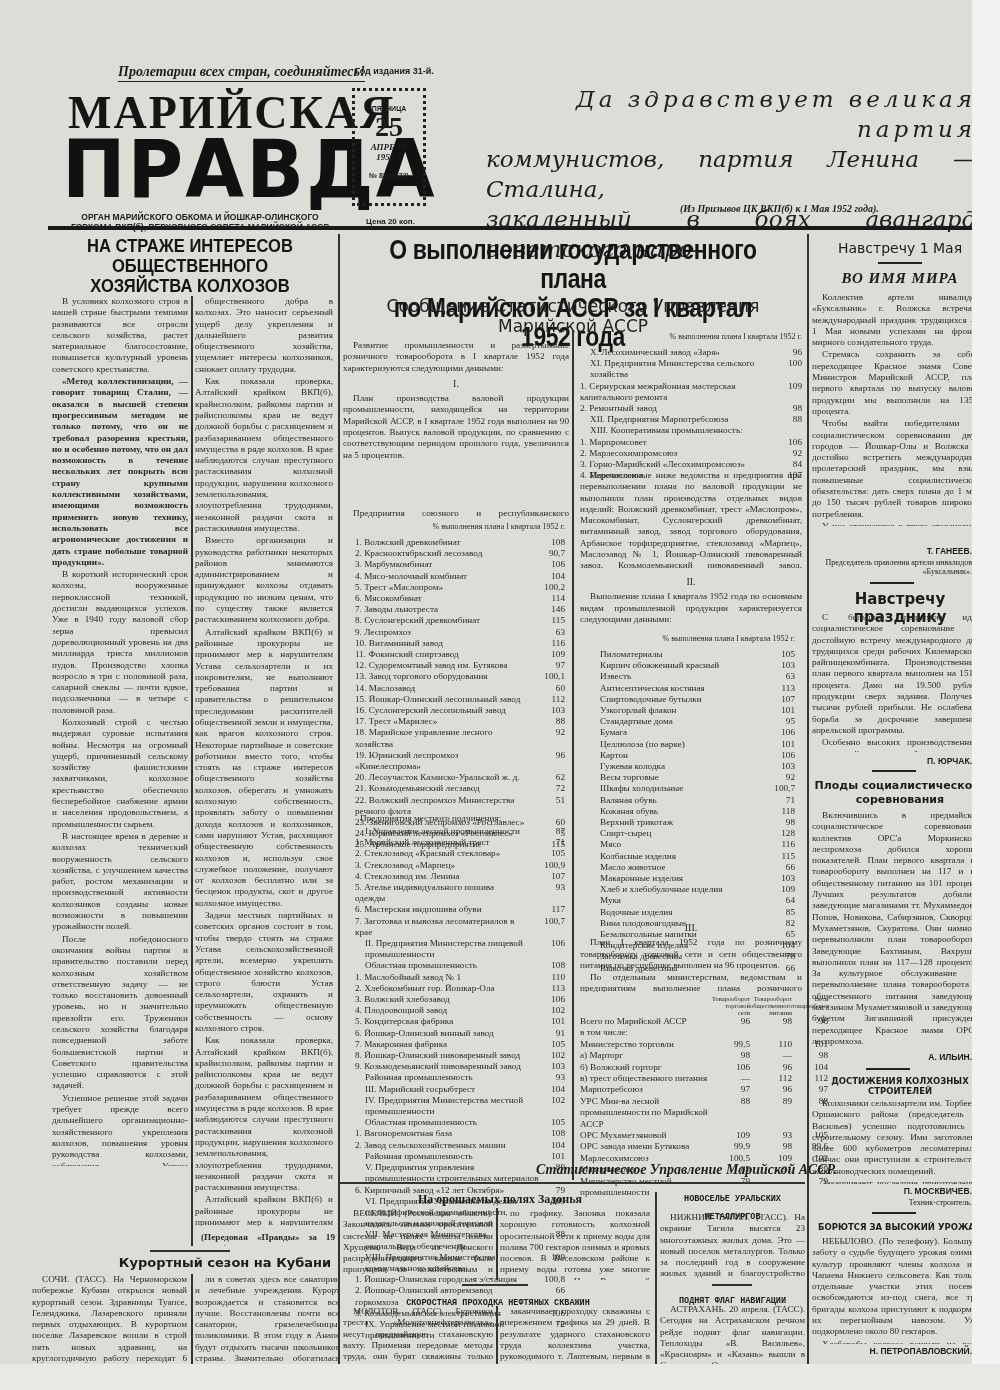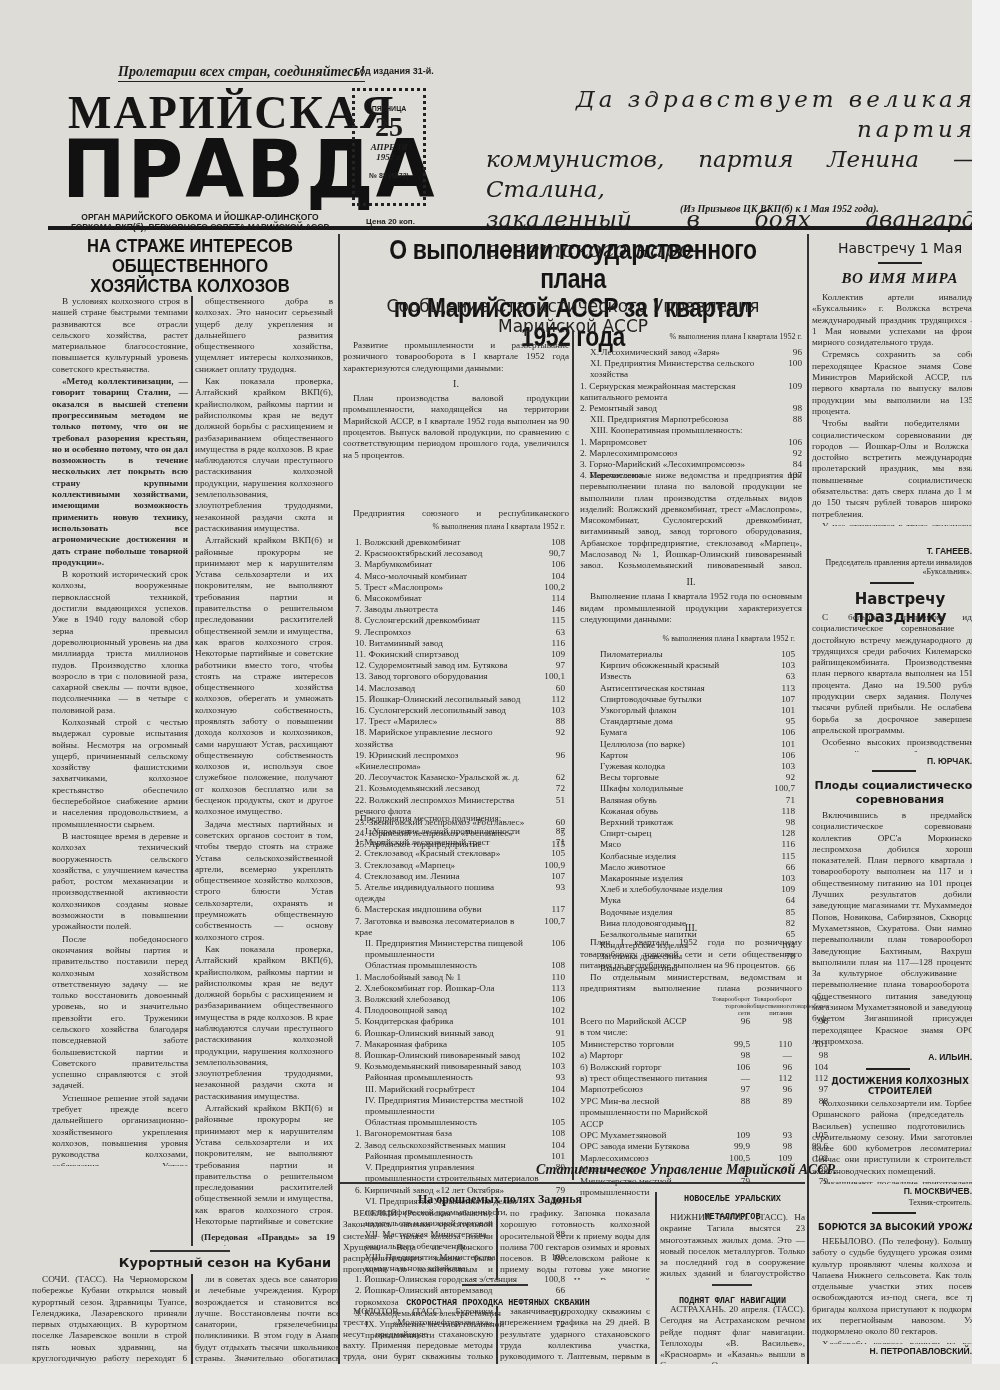--- a/index.html
+++ b/index.html
@@ -113,20 +113,21 @@
     <p>Колхозный строй с честью выдержал суровые испытания войны. Несмотря на огромный ущерб, причиненный сельскому хозяйству фашистскими захватчиками, колхозное крестьянство обеспечило бесперебойное снабжение армии и населения продовольствием, а промышленности сырьем.</p>
     <p>В настоящее время в деревне и колхозах технический вооруженность сельского хозяйства, с улучшением качества работ, ростом механизации и производственной активности колхозников созданы новые возможности в повышении урожайности полей.</p>
     <p>После победоносного окончания войны партия и правительство поставили перед колхозным хозяйством ответственную задачу — не только восстановить довоенный уровень, но и значительно превзойти его. Труженики сельского хозяйства благодаря повседневной заботе большевистской партии и Советского правительства успешно справляются с этой задачей.</p>
     <p>Успешное решение этой задачи требует прежде всего дальнейшего организационно-хозяйственного укрепления колхозов, повышения уровня руководства колхозами, соблюдения Устава сельскохозяйственной артели — основного закона колхозной жизни.</p>
 
   </div>
   <div class="vrule" style="left:191px; top:296px; height:950px;"></div>
   <div class="col" style="left:195px; top:296px; width:138px; height:930px;">
     <p>общественного добра в колхозах. Это наносит серьезный ущерб делу укрепления и дальнейшего развития общественного хозяйства, ущемляет интересы колхозников, снижает оплату трудодня.</p>
     <p>Как показала проверка, Алтайский крайком ВКП(б), крайисполком, райкомы партии и райисполкомы края не ведут должной борьбы с расхищением и разбазариванием общественного имущества в ряде колхозов. В крае наблюдаются случаи преступного растаскивания колхозной продукции, нарушения колхозного землепользования, злоупотребления трудоднями, незаконной раздачи скота и растаскивания имущества.</p>
+    <p>Вместо организации и руководства работники некоторых районов занимаются администрированием и принуждают колхозы отдавать продукцию по низким ценам, что по существу также является растаскиванием колхозного добра.</p>
     <p>Алтайский крайком ВКП(б) и районные прокуроры не принимают мер к нарушителям Устава сельхозартели и их покровителям, не выполняют требования партии и правительства о решительном преследовании расхитителей общественной земли и имущества, как врагов колхозного строя. Некоторые партийные и советские работники вместо того, чтобы стоять на страже интересов общественного хозяйства колхозов, оберегать и умножать колхозную собственность, проявлять заботу о повышении дохода колхозов и колхозников, сами нарушают Устав, расхищают общественную собственность колхозов и, используя свое служебное положение, получают от колхозов бесплатно или за бесценок продукты, скот и другое колхозное имущество.</p>
     <p>Задача местных партийных и советских органов состоит в том, чтобы твердо стоять на страже Устава сельскохозяйственной артели, всемерно укреплять общественное хозяйство колхозов, строго блюсти Устав сельхозартели, охранять и преумножать общественную собственность — основу колхозного строя.</p>
     <p>Как показала проверка, Алтайский крайком ВКП(б), крайисполком, райкомы партии и райисполкомы края не ведут должной борьбы с расхищением и разбазариванием общественного имущества в ряде колхозов. В крае наблюдаются случаи преступного растаскивания колхозной продукции, нарушения колхозного землепользования, злоупотребления трудоднями, незаконной раздачи скота и растаскивания имущества.</p>
     <p>Алтайский крайком ВКП(б) и районные прокуроры не принимают мер к нарушителям Устава сельхозартели и их покровителям, не выполняют требования партии и правительства о решительном преследовании расхитителей общественной земли и имущества, как врагов колхозного строя. Некоторые партийные и советские работники вместо того, чтобы стоять на страже интересов общественного хозяйства колхозов, оберегать и умножать колхозную собственность, проявлять заботу о повышении дохода колхозов и колхозников, сами нарушают Устав, расхищают общественную собственность колхозов и, используя свое служебное положение, получают от колхозов бесплатно или за бесценок продукты, скот и другое колхозное имущество.</p>
   </div>
   <div class="col" style="left:195px; top:1232px; width:140px; height:14px; font-weight:bold; text-indent:6px;">(Передовая «Правды» за 19 апреля).</div>
 
   <div class="hrule" style="left:150px; top:1250px; width:80px;"></div>
   <div class="h-kuban">Курортный сезон на Кубани</div>
   <div class="col" style="left:32px; top:1274px; width:155px; height:92px;">

